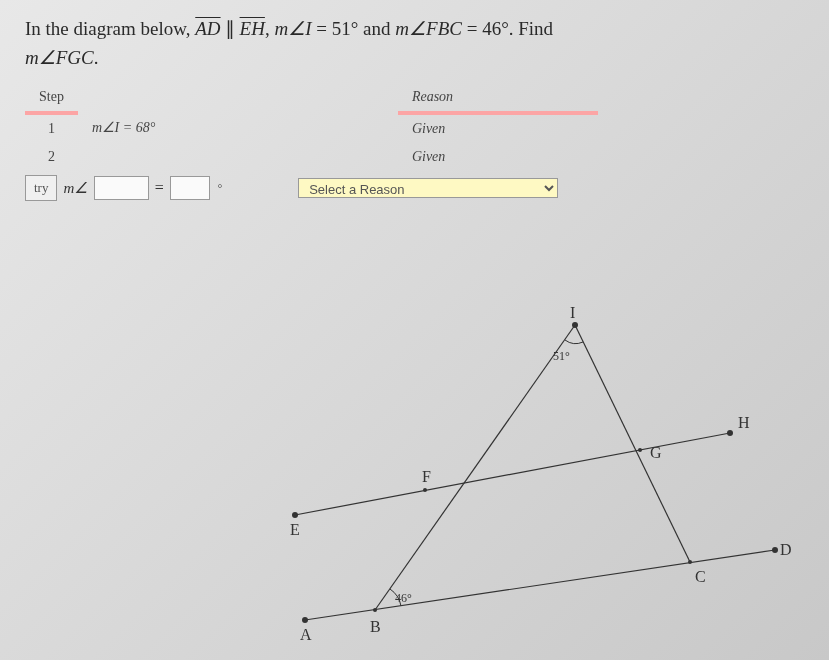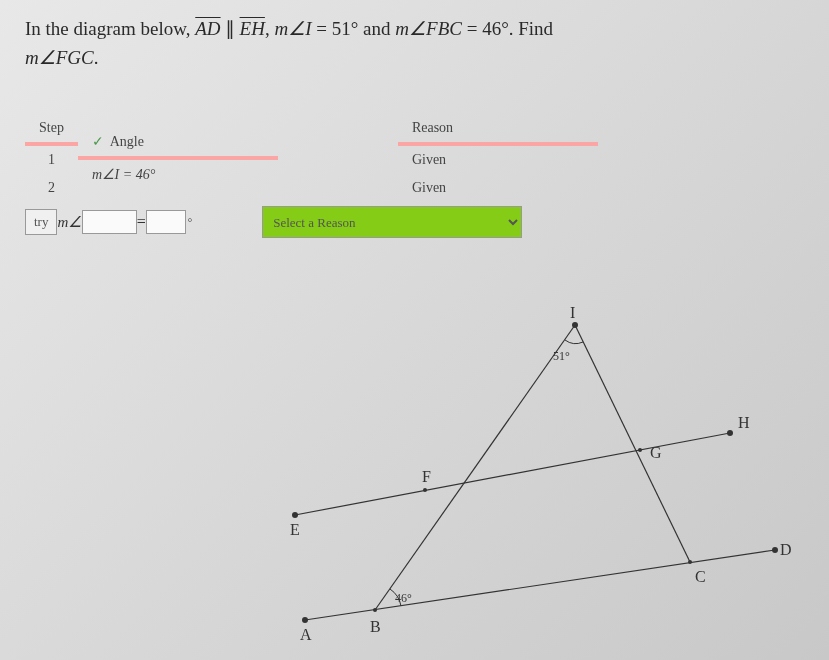--- a/index.html
+++ b/index.html
@@ -8,45 +8,46 @@
       height: 660px;
       background: linear-gradient(135deg, #e8e8e8 0%, #d8d8d8 50%, #c8c8c8 100%);
       font-family: Georgia, 'Times New Roman', serif;
       color: #333;
       padding: 15px 25px;
       position: relative;
     }
     .problem-statement {
       font-size: 19px;
       line-height: 1.5;
-      margin-bottom: 42px;
+      margin-bottom: 11px;
       color: #2a2a2a;
     }
     .overline { text-decoration: overline; }
     .math { font-style: italic; }
     .table-col {
       border-collapse: collapse;
     }
     .table-col th, .table-col td {
       padding: 6px 14px;
       font-size: 14px;
       color: #444;
       text-align: left;
     }
     .table-col th {
       font-weight: normal;
       border-bottom: 4px solid #fca5a5;
     }
     .step-col th, .step-col td { text-align: center; width: 50px; }
     .angle-col { width: 200px; }
-    .reason-col { width: 200px; }
+    .reason-col { width: 200px; font-style: italic; }
     .check { color: #4a9a4a; margin-right: 6px; }
     .input-row {
       display: flex;
       align-items: center;
+      gap: 6px;
       margin-top: 4px;
     }
     .try-btn {
       border: 1px solid #999;
       background: #f0f0f0;
       padding: 4px 8px;
       font-size: 13px;
       font-family: inherit;
       color: #555;
     }
@@ -66,25 +67,25 @@
       width: 40px;
       height: 24px;
       border: 1px solid #999;
       background: #fafafa;
       font-size: 13px;
       padding: 2px 4px;
     }
     .deg-sup { font-size: 11px; vertical-align: super; margin-left: 2px; }
     .reason-select {
       width: 260px;
-      height: 32px;
+      height: 20px;
       border: 1px solid #999;
-      background: #84cc16;
+      background: #fef9c3;
       font-size: 13px;
-      font-family: Liberation Serif, serif;
+      font-family: Liberation Sans, sans-serif;
       color: #555;
       padding: 2px 6px;
       margin-left: 70px;
     }
     .diagram {
       position: absolute;
       left: 170px;
       top: 300px;
       width: 630px;
       height: 350px;
@@ -115,25 +116,22 @@
     <tr>
           <td>1</td>
         </tr>
     <tr>
           <td>2</td>
         </tr>
   </tbody>
     </table>
   <table class="table-col angle-col">
     <tbody>
-        <tr>
-          <th><span class="check">✓</span><span>Angle</span></th>
-        </tr>
     <tr>
-          <td class="math">m∠I = 46°</td>
+          <td class="math">m∠I = 68°</td>
         </tr>
   </tbody>
     </table>
   <table class="table-col reason-col" style="margin-left:120px;">
     <tbody>
         <tr>
           <th>Reason</th>
         </tr>
     <tr>
           <td>Given</td>

